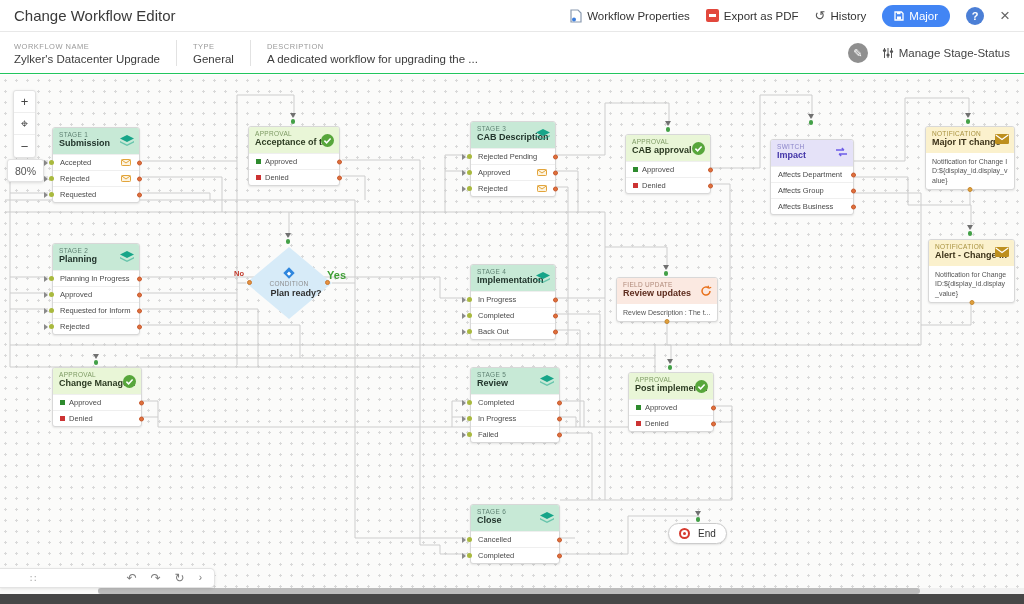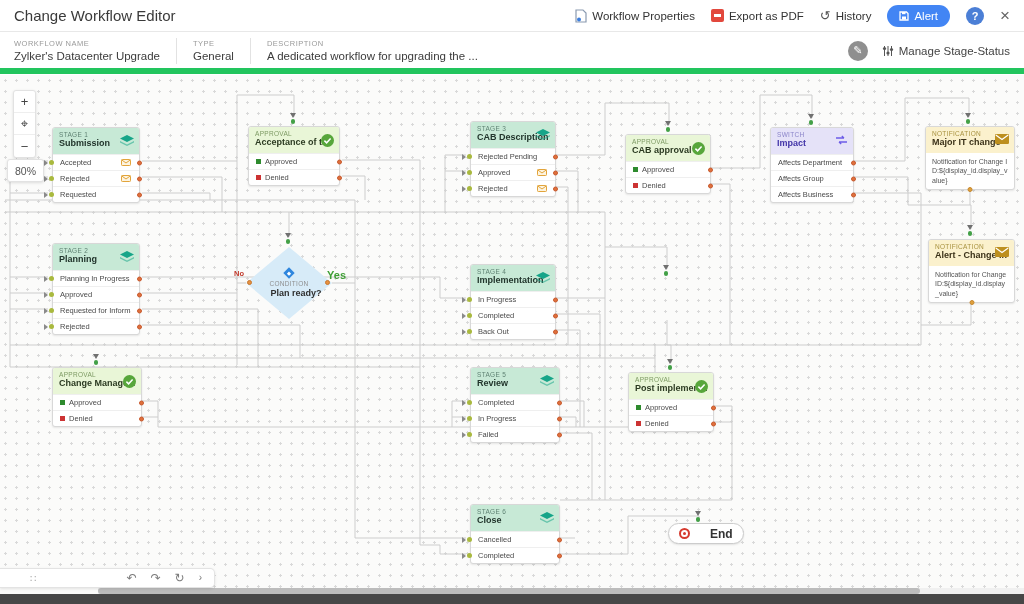--- a/index.html
+++ b/index.html
@@ -16,21 +16,21 @@
     padding:0 12px; font-size:11.5px; display:flex; align-items:center; gap:5px; cursor:pointer; }
   .help-circle { width:18px; height:18px; border-radius:50%; background:#4b7fd6; color:#fff;
     font-size:11px; font-weight:bold; display:flex; align-items:center; justify-content:center; cursor:pointer; }
   .close-x { font-size:17px; color:#666; cursor:pointer; line-height:1; }
   .pdf-ic { width:13px; height:13px; background:#e2483d; border-radius:2px; position:relative; }
   .pdf-ic::after { content:""; position:absolute; left:3px; top:5px; width:7px; height:2.5px; background:#fff; }
   .hist-ic { font-size:13px; color:#555; line-height:1; }
 
   
   .metabar { position:absolute; left:0; top:33px; width:1024px; height:41px; background:#fff;
-    border-bottom:6px solid #22c55e; display:flex; align-items:center; padding:0 14px; z-index:40; }
+    border-bottom:1px solid #22c55e; display:flex; align-items:center; padding:0 14px; z-index:40; }
   .mfield { display:flex; flex-direction:column; gap:2px; }
   .mlabel { font-size:7.5px; letter-spacing:.5px; color:#9a9a9a; }
   .mvalue { font-size:11.5px; color:#3c3c3c; }
   .mdivider { width:1px; height:26px; background:#e2e2e2; margin:0 16px; }
   .metabar-right { margin-left:auto; display:flex; align-items:center; gap:14px; }
   .pencil-circle { width:20px; height:20px; border-radius:50%; background:#8f8f8f; color:#fff;
     font-size:11px; display:flex; align-items:center; justify-content:center; cursor:pointer; }
   .mss { display:flex; align-items:center; gap:5px; font-size:11.5px; color:#444; cursor:pointer; }
 
   
@@ -95,21 +95,21 @@
   .entry { position:absolute; z-index:11; display:flex; flex-direction:column; align-items:center; }
   .entry .arr { width:0; height:0; border-top:5px solid #707070; border-left:3.5px solid transparent; border-right:3.5px solid transparent; }
   .entry .gdot { width:4.5px; height:4.5px; border-radius:50%; background:#43a047; margin-top:1px; }
 
   
   .endnode { position:absolute; background:#fff; border:1px solid #ccc; border-radius:11px;
     box-shadow:0 1px 2px rgba(0,0,0,.1); display:flex; align-items:center; gap:8px; padding:0 10px;
     height:21px; z-index:10; cursor:pointer; }
   .endring { width:11px; height:11px; border-radius:50%; border:2.5px solid #d63a2f; position:relative; }
   .endring::after{ content:""; position:absolute; left:1.5px; top:1.5px; width:3px; height:3px; border-radius:50%; background:#d63a2f; }
-  .endlabel { font-size:12px; font-weight:bold; color:#333;margin-left:12px; }
+  .endlabel { font-size:10px; font-weight:normal; color:#333; }
 
   
   .btoolbar { position:absolute; left:0; top:568px; width:215px; height:20px; background:#fff;
     border:1px solid #e3e3e3; border-left:none; border-radius:0 5px 5px 0; box-shadow:0 1px 3px rgba(0,0,0,.1);
     display:flex; align-items:center; z-index:35; }
   .drag-dots { margin-left:30px; color:#aaa; font-size:10px; cursor:grab; }
   .btools { margin-left:auto; display:flex; align-items:center; gap:14px; padding-right:12px; }
   .btool { font-size:12px; color:#7a7a7a; cursor:pointer; line-height:1; }
   .btool.small { font-size:10px; }
   .hscroll-track { position:absolute; left:98px; top:588px; width:926px; height:6px; background:#f0f0f0; z-index:34; }
@@ -142,21 +142,21 @@
       <span>History</span>
     </div>
     <button class="save-btn">
       <span>
         <svg class="icon-svg" width="10" height="10" viewBox="0 0 10 10">
             <path d="M1 1 h6.5 L9 2.5 V9 H1 z" fill="none" stroke="#fff" stroke-width="1.3"></path>
             <rect x="3" y="5.5" width="4" height="3" fill="#fff"></rect>
             <rect x="3" y="1" width="3.5" height="2.2" fill="#fff"></rect>
           </svg>
       </span>
-      <span>Alert</span>
+      <span>Major</span>
     </button>
     <div class="help-circle">?</div>
     <div class="close-x">×</div>
   </div>
 </div>
 
 <div class="metabar">
   <div class="mfield">
     <span class="mlabel">WORKFLOW NAME</span>
     <span class="mvalue">Zylker's Datacenter Upgrade</span>
@@ -408,21 +408,21 @@
 
       <span class="rport"></span>
     </div>
       <div class="nrow">
       <span class="bullet red"></span>
       <span class="rlabel">Denied</span>
 
       <span class="rport"></span>
     </div>
     </div>
-    <div class="node kind-switch" style="left: 770px; top: 52px; width: 84px;">
+    <div class="node kind-switch" style="left: 770px; top: 64px; width: 84px;">
       <div class="nhead">
     <span class="ntype">SWITCH</span>
     <span class="ntitle">Impact</span>
     <span class="nicon">
           <svg class="icon-svg" width="13" height="10" viewBox="0 0 13 10">
             <path d="M1 3 H9 M9 3 L6.8 1" stroke="#6c5ce7" stroke-width="1.3" fill="none"></path>
             <path d="M12 7 H4 M4 7 L6.2 9" stroke="#6c5ce7" stroke-width="1.3" fill="none"></path>
           </svg>
         </span>
   </div>
@@ -551,20 +551,34 @@
       <div class="nrow">
       <span class="lport">
           <span class="tri"></span>
           <span class="dotg"></span>
         </span>
       <span class="rlabel">Back Out</span>
 
       <span class="rport"></span>
     </div>
     </div>
+    <div class="node kind-fieldupdate" style="left: 616px; top: 202px; width: 102px;">
+      <div class="nhead">
+    <span class="ntype">FIELD UPDATE</span>
+    <span class="ntitle">Review updates</span>
+    <span class="nicon">
+          <svg class="icon-svg" width="12" height="12" viewBox="0 0 12 12">
+            <path d="M10 6 A4 4 0 1 1 8.5 2.9" stroke="#e8701a" stroke-width="1.5" fill="none"></path>
+            <path d="M8 0.8 L9 3.2 L11.2 2.2" stroke="#e8701a" stroke-width="1.2" fill="none"></path>
+          </svg>
+        </span>
+  </div>
+      <div class="nbody">Review Description : The t...</div>
+          <span class="bport"></span>
+    </div>
     <div class="node kind-notification" style="left: 928px; top: 164px; width: 87px;">
       <div class="nhead">
     <span class="ntype">NOTIFICATION</span>
     <span class="ntitle">Alert - Change in ...</span>
     <span class="nicon">
           <svg class="icon-svg" width="14" height="10" viewBox="0 0 14 10">
             <rect x="0" y="0" width="14" height="10" rx="1.2" fill="#bd8f1e"></rect>
             <path d="M0.8 1 L7 5.4 L13.2 1" stroke="#fff" stroke-width="1.2" fill="none"></path>
           </svg>
         </span>

